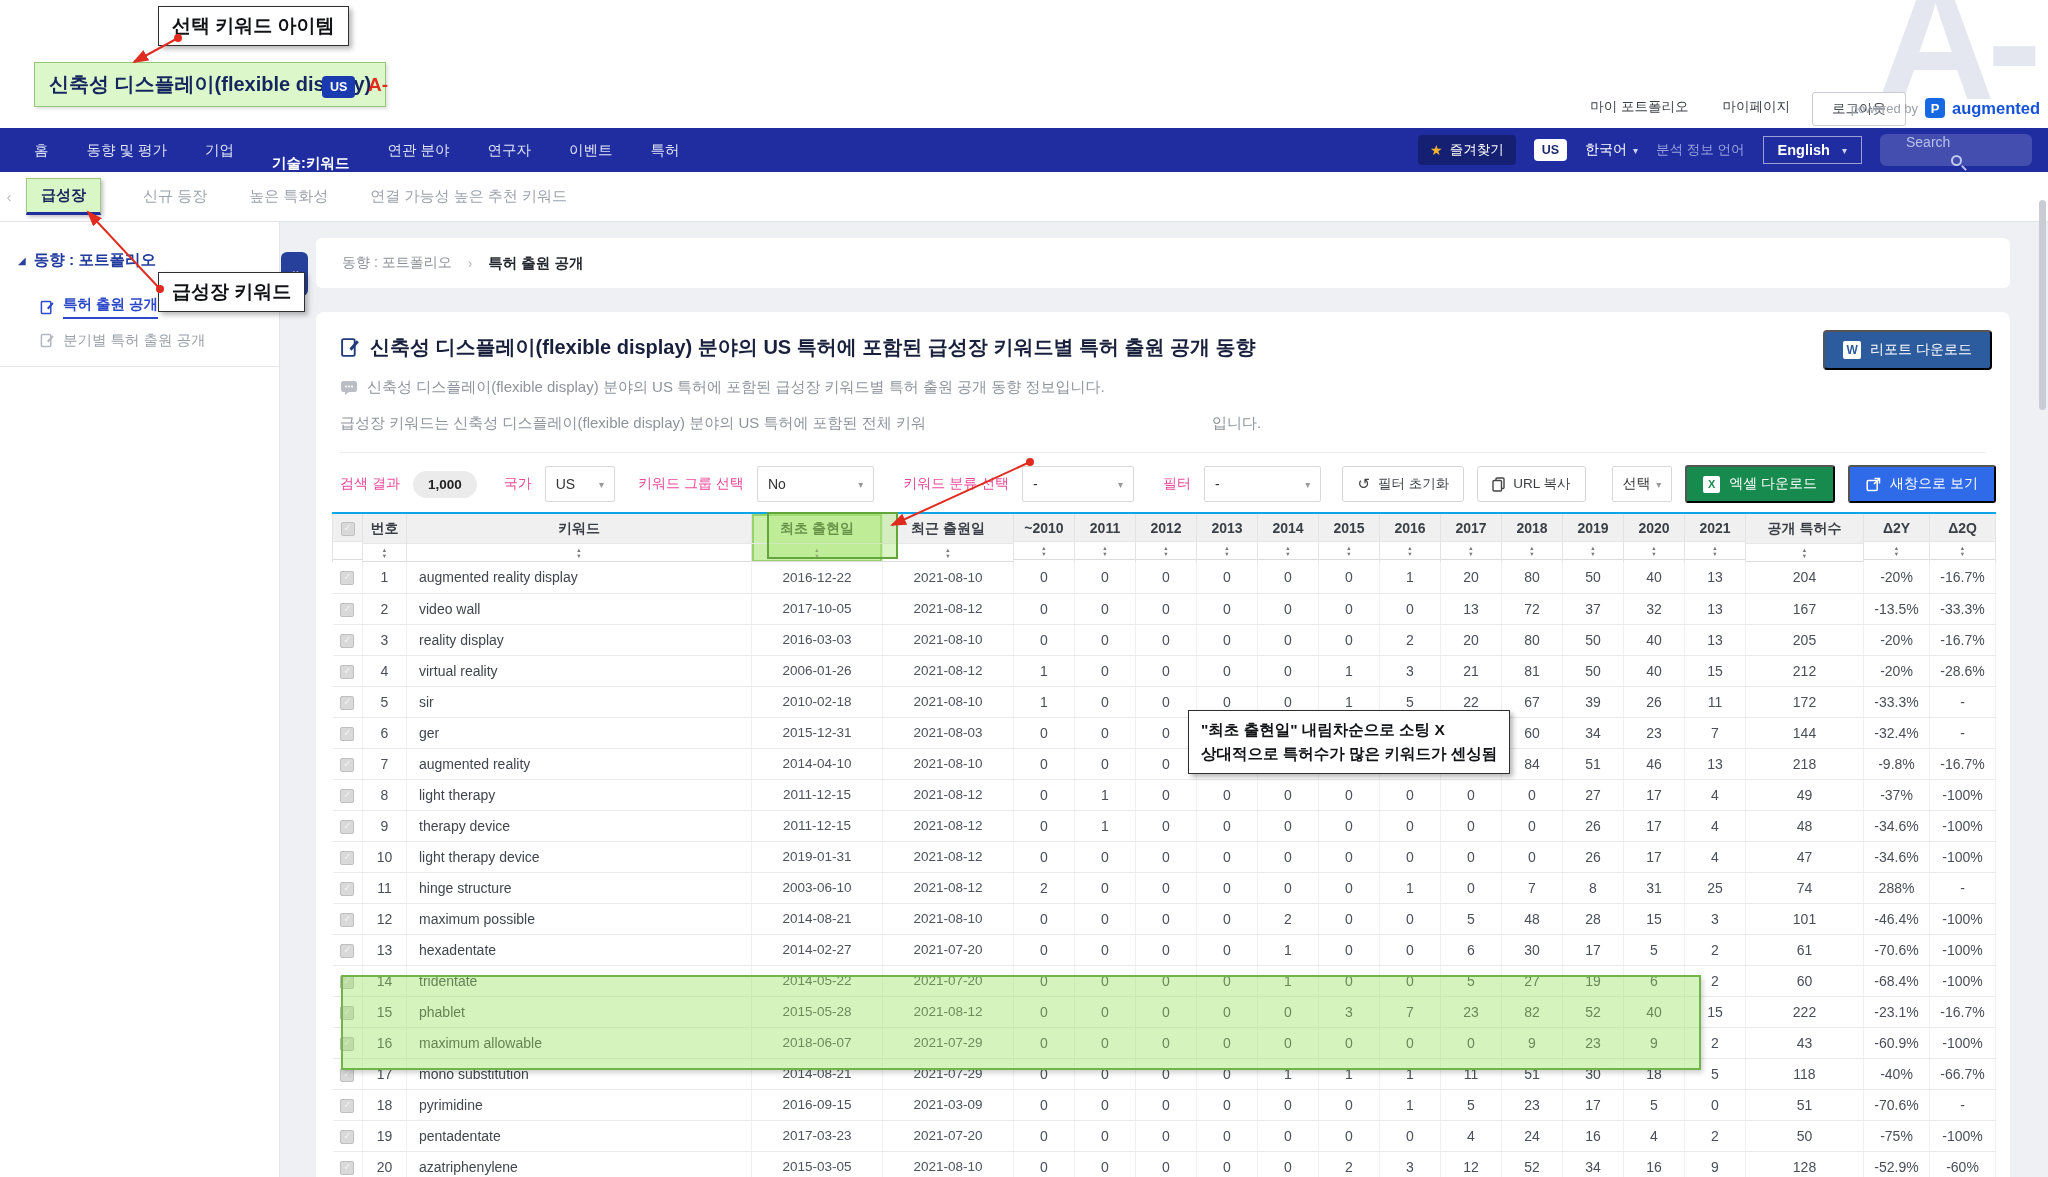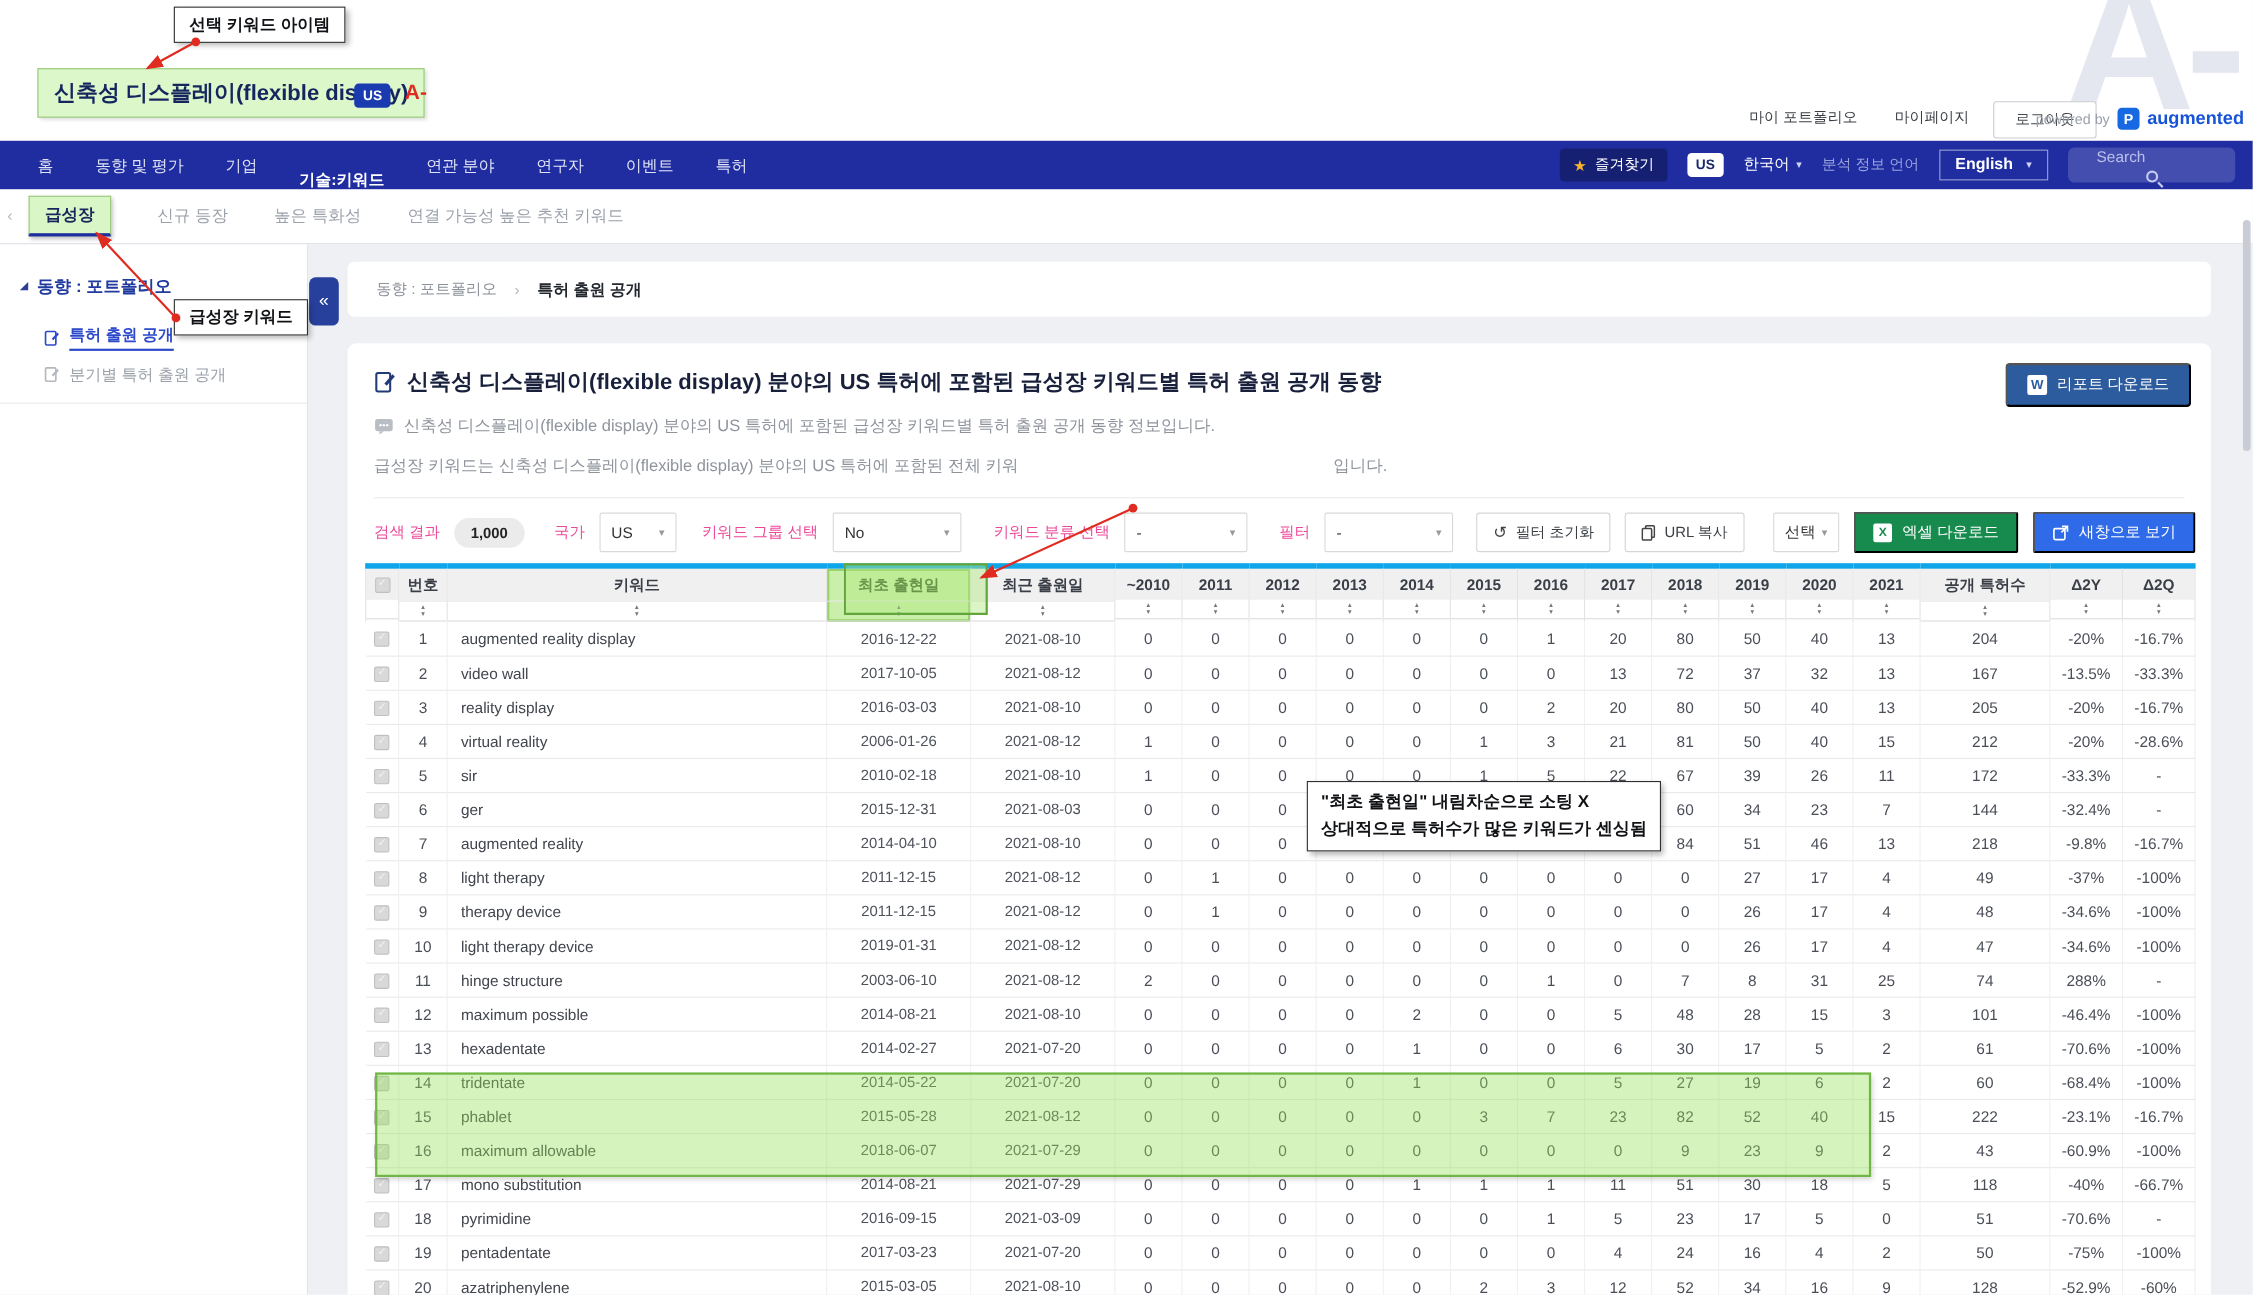--- a/index.html
+++ b/index.html
@@ -12,21 +12,21 @@
   .topbar { position:absolute; left:0; top:0; width:2048px; height:128px; background:#fff; overflow:hidden; }
   .watermark { position:absolute; right:14px; top:-52px; font-size:165px; font-weight:bold; color:#e4e7f0; letter-spacing:-8px; z-index:0; }
   .hdr-links { position:absolute; right:258px; top:98px; display:flex; gap:34px; align-items:center; z-index:2; }
   .hdr-link { font-size:13.5px; color:#3a3f46; cursor:pointer; }
   .logout-btn { position:absolute; right:142px; top:92px; background:#fff; border:1px solid #c9ccd2; border-radius:3px; padding:7px 19px; font-size:13.5px; color:#45494f; z-index:2; }
   .powered { position:absolute; right:8px; top:98px; display:flex; gap:7px; align-items:center; z-index:2; }
   .powered-label { font-size:13px; color:#9aa0aa; }
   .p-logo { width:20px; height:20px; background:#1668e3; border-radius:4px; color:#fff; font-weight:bold; font-size:13px; display:flex; align-items:center; justify-content:center; }
   .brand { font-size:16.5px; font-weight:bold; color:#1553d8; }
   
-  .callout { position:absolute; background:#fff; border:1px solid #2f2f2f; box-shadow:3px 3px 5px rgba(0,0,0,.28); padding:6px 13px; font-size:15px; font-weight:bold; color:#101215; white-space:nowrap; z-index:72; }
+  .callout { position:absolute; background:#fff; border:1px solid #2f2f2f; box-shadow:3px 3px 5px rgba(0,0,0,.28); padding:6px 13px; font-size:19px; font-weight:bold; color:#101215; white-space:nowrap; z-index:72; }
   #callout-selected { left:158px; top:6px; }
   #callout-fast { left:158px; top:272px; }
   #callout-sort { left:872px; top:398px; z-index:46; line-height:24px; font-size:15.5px; padding:7px 12px; }
   .kw-box { position:absolute; left:34px; top:62px; background:#dcf7ca; border:1px solid #94c677; box-shadow:2px 2px 3px rgba(0,0,0,.12); padding:8px 14px; font-size:20px; font-weight:bold; color:#15265e; white-space:nowrap; z-index:2; }
   .us-badge { position:absolute; left:322px; top:76px; background:#1a3bb0; color:#fff; font-size:12.5px; font-weight:bold; border-radius:4px; padding:4px 8px; z-index:2; }
   .grade { position:absolute; left:368px; top:74px; color:#e02b20; font-size:19px; font-weight:bold; z-index:2; }
   
   .navbar { position:absolute; left:0; top:128px; width:2048px; height:44px; background:#1f2da0; display:flex; align-items:center; z-index:5; }
   .nav-items { display:flex; align-items:center; height:100%; padding-left:34px; }
   .nav-item { color:#dfe3f6; font-size:14.5px; margin-right:38px; height:100%; display:flex; align-items:center; position:relative; cursor:pointer; white-space:nowrap; }
@@ -84,21 +84,21 @@
   .dd-country { width:92px; } .dd-group { width:160px; } .dd-class { width:152px; } .dd-filter { width:160px; } .dd-select { width:78px; }
   .tool-btn { height:36px; background:#fff; border:1px solid #d5d5d5; border-radius:3px; display:flex; align-items:center; gap:8px; padding:0 14px; font-size:13.5px; color:#3b3f45; cursor:pointer; white-space:nowrap; }
   .reset-ic { font-size:15px; color:#444; }
   .excel-btn { height:38px; background:#178a4e; border-radius:3px; color:#fff; font-size:14px; display:flex; align-items:center; gap:9px; padding:0 16px; cursor:pointer; white-space:nowrap; }
   .excel-ic { width:17px; height:17px; background:#fff; border-radius:2px; color:#178a4e; font-weight:bold; font-size:11px; display:flex; align-items:center; justify-content:center; }
   .newwin-btn { height:38px; background:#2f6ae8; border-radius:3px; color:#fff; font-size:14px; display:flex; align-items:center; gap:9px; padding:0 16px; cursor:pointer; white-space:nowrap; }
   .spacer { flex:1; }
   
   .table-wrap { position:absolute; left:16px; top:200px; width:1662px; }
   table { border-collapse:collapse; table-layout:fixed; width:1662px; }
-  thead th { border-top:5px solid #0ea5e9; border-right:1px solid #e3e3e3; border-left:1px solid #e3e3e3; padding:0; vertical-align:top; }
+  thead th { border-top:2px solid #0ea5e9; border-right:1px solid #e3e3e3; border-left:1px solid #e3e3e3; padding:0; vertical-align:top; }
   .thl { background:#f0f0f0; font-size:14px; font-weight:bold; color:#3a3f47; text-align:center; padding:6px 2px 5px; white-space:nowrap; overflow:hidden; }
   .ths { background:#fff; border-top:1px solid #e7e7e7; border-bottom:1px solid #dcdcdc; height:19px; display:flex; flex-direction:column; align-items:center; justify-content:center; line-height:6px; }
   .ths span { font-size:6.5px; color:#777; display:block; }
   th.hlc { box-shadow: inset 0 0 0 2px #61a63a; }
   th.hlc .thl, th.hlc .ths { background:rgba(177,232,129,.68); }
   th.hlc .thl { color:#2e4d1d; }
   tbody td { height:31px; border-bottom:1px solid #e9e9e9; border-right:1px solid #f0f0f0; font-size:14px; color:#4a4e57; text-align:center; padding:0 6px; white-space:nowrap; overflow:hidden; }
   tbody td.kw { text-align:left; padding-left:12px; color:#41454d; }
   tbody td.dt { color:#4d525b; font-size:13.5px; }
   .cbx { display:inline-block; width:14px; height:14px; background:#d9d9d9; border:1px solid #c0c0c0; border-radius:2px; position:relative; vertical-align:middle; cursor:pointer; }

